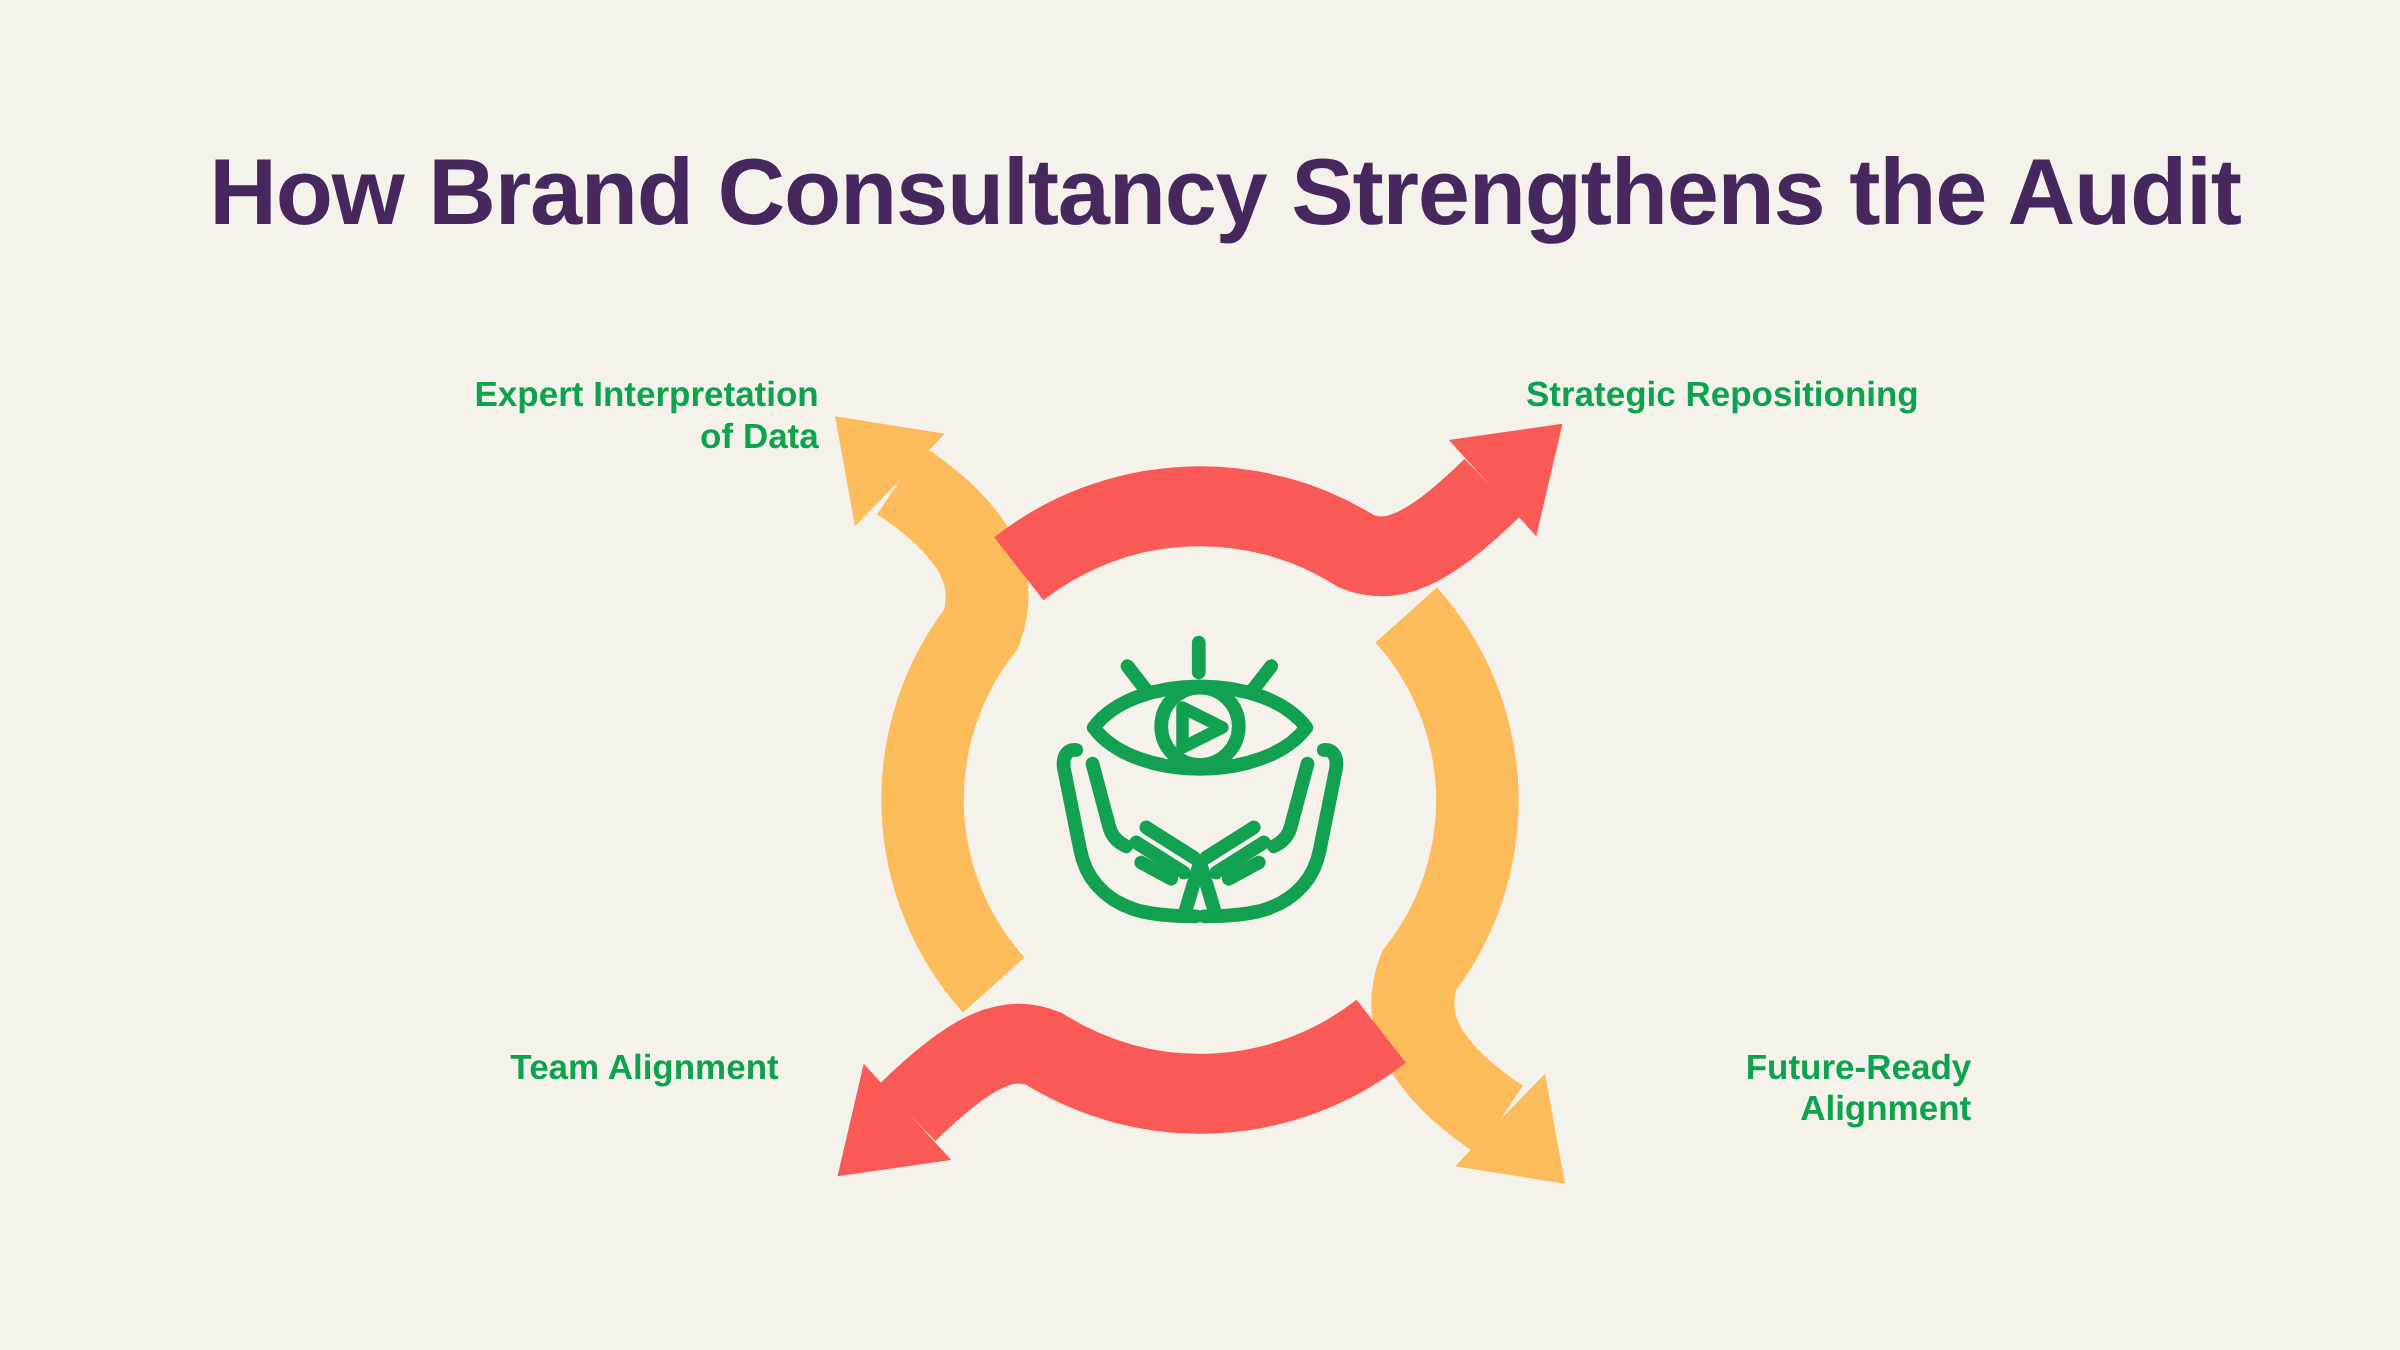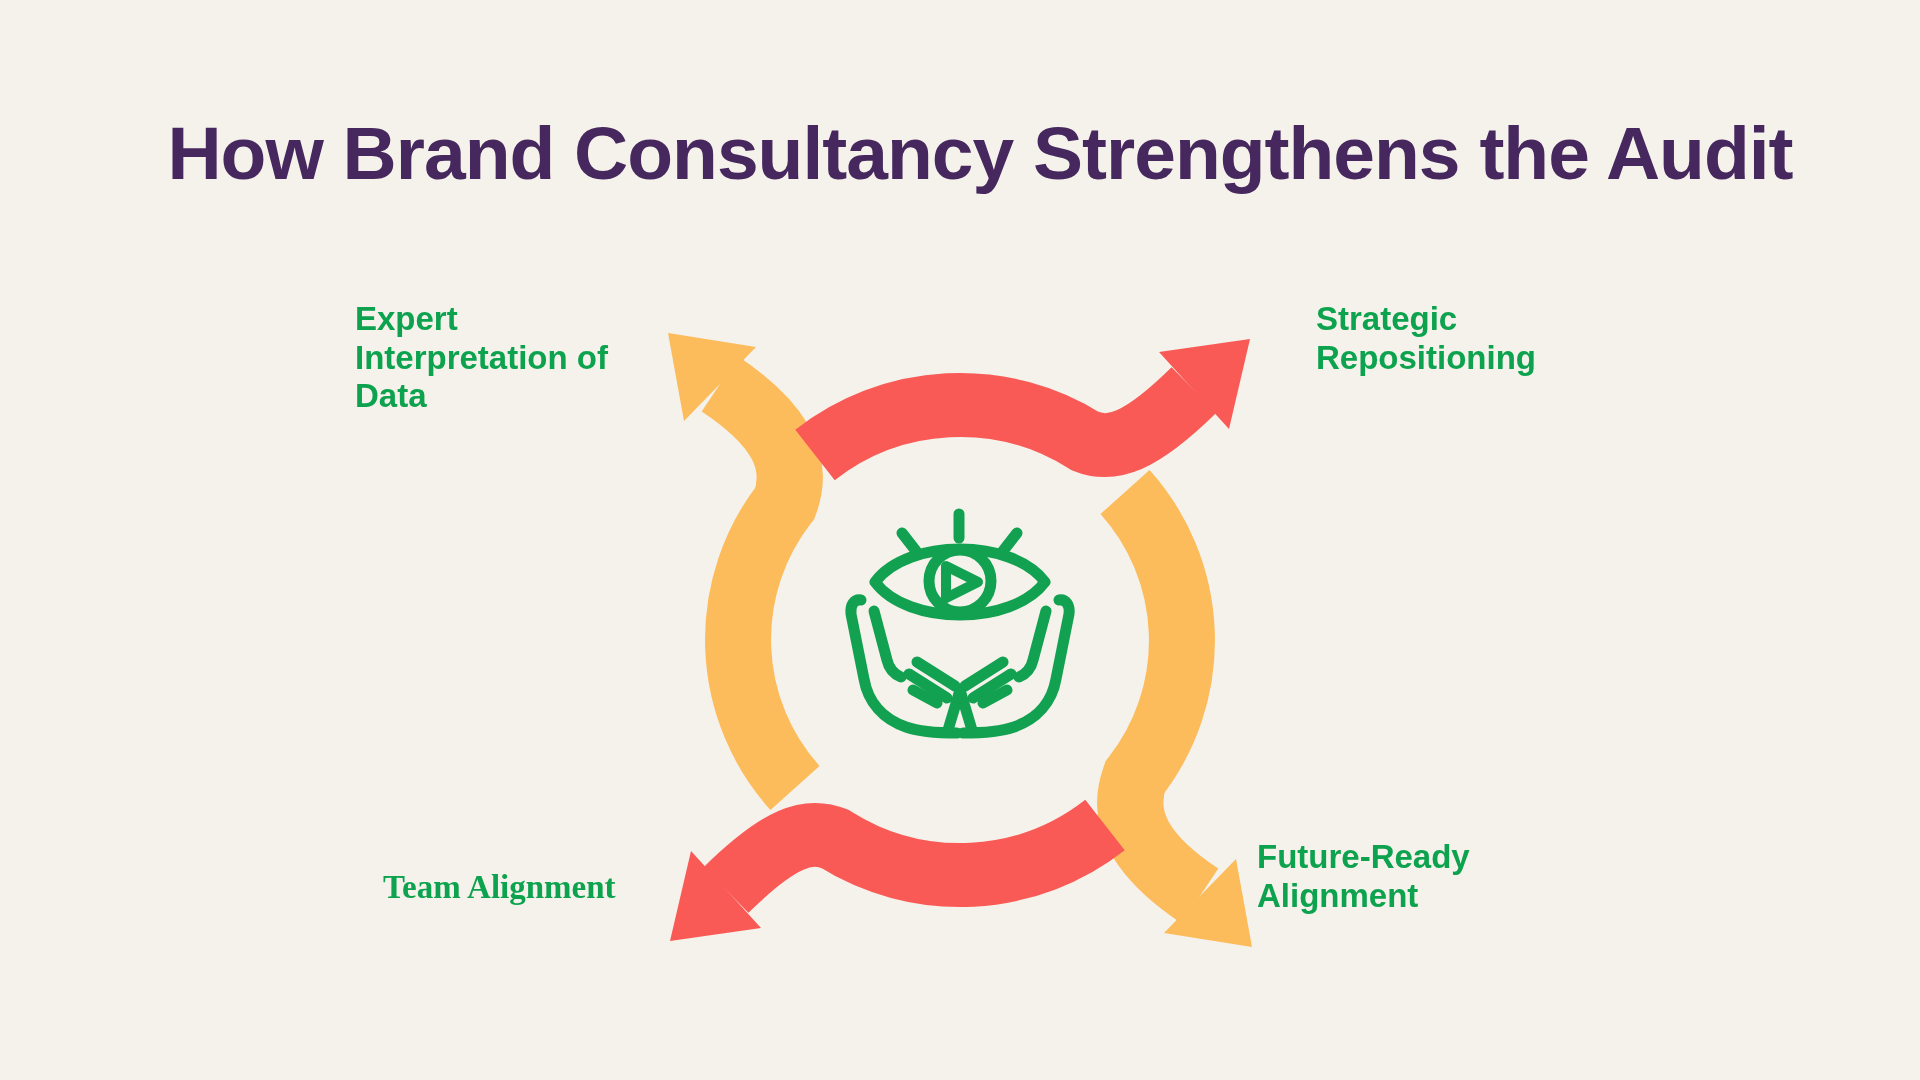--- a/index.html
+++ b/index.html
@@ -3,26 +3,26 @@
 <meta charset="utf-8">
 <style>
   html,body{margin:0;padding:0;width:1920px;height:1080px;overflow:hidden;}
   body{background:#F5F2EB;font-family:"Liberation Sans", sans-serif;position:relative;}
   .title{
     position:absolute;left:0;right:0;top:112px;
     text-align:center;font-size:75px;font-weight:bold;letter-spacing:-1px;
     color:#46285E;line-height:1.1;margin:0;padding-left:40px;
   }
   .node-label{
-    position:absolute;color:#0DA24E;font-weight:bold;font-size:33px;
-    line-height:1.17;text-align:left;
+    position:absolute;color:#0DA24E;font-weight:bold;font-size:28px;
+    line-height:1.17;text-align:right;
   }
   .label-expert   {left:355px; top:300px; width:300px;}
-  .label-strategic{left:1316px;top:300px; width:340px;}
-  .label-team     {left:383px; top:868px; width:240px;font-family:Liberation Serif, serif;}
+  .label-strategic{left:1195px;top:300px; width:340px;}
+  .label-team     {left:383px; top:838px; width:240px;}
   .label-future   {left:1257px;top:838px; width:320px;}
   svg.diagram{position:absolute;left:0;top:0;}
 </style>
 </head>
 <body>
 
 <h1 class="title">How Brand Consultancy Strengthens the Audit</h1>
 
 <div class="node-label label-expert">Expert Interpretation of Data</div>
 <div class="node-label label-strategic">Strategic Repositioning</div>

